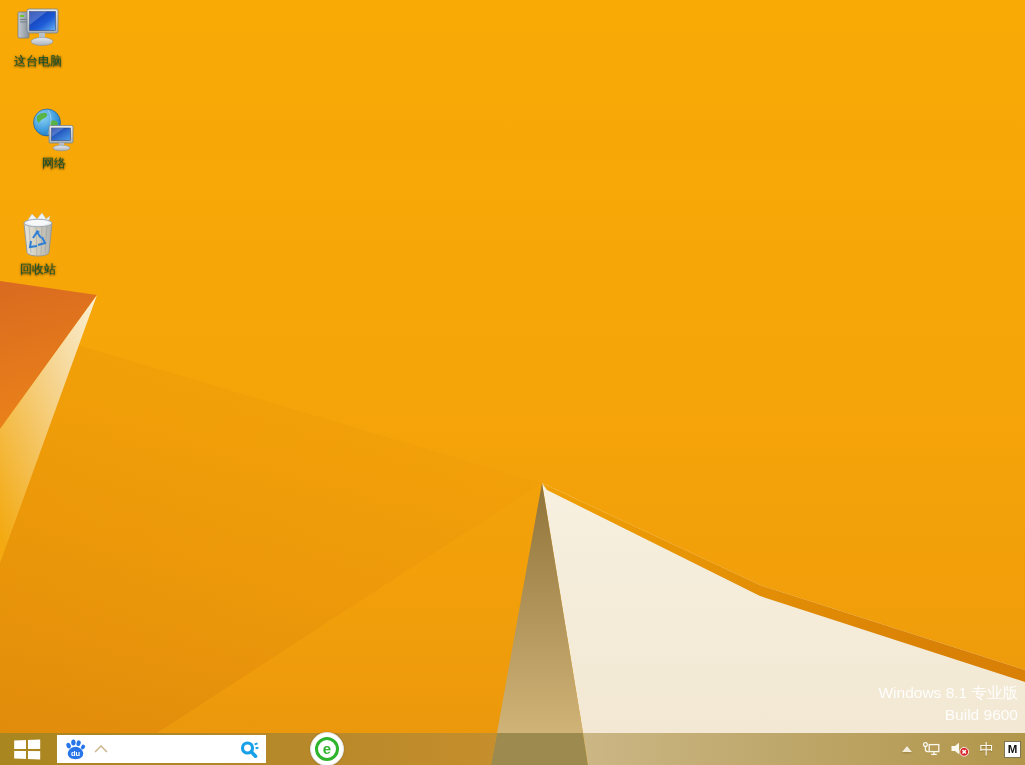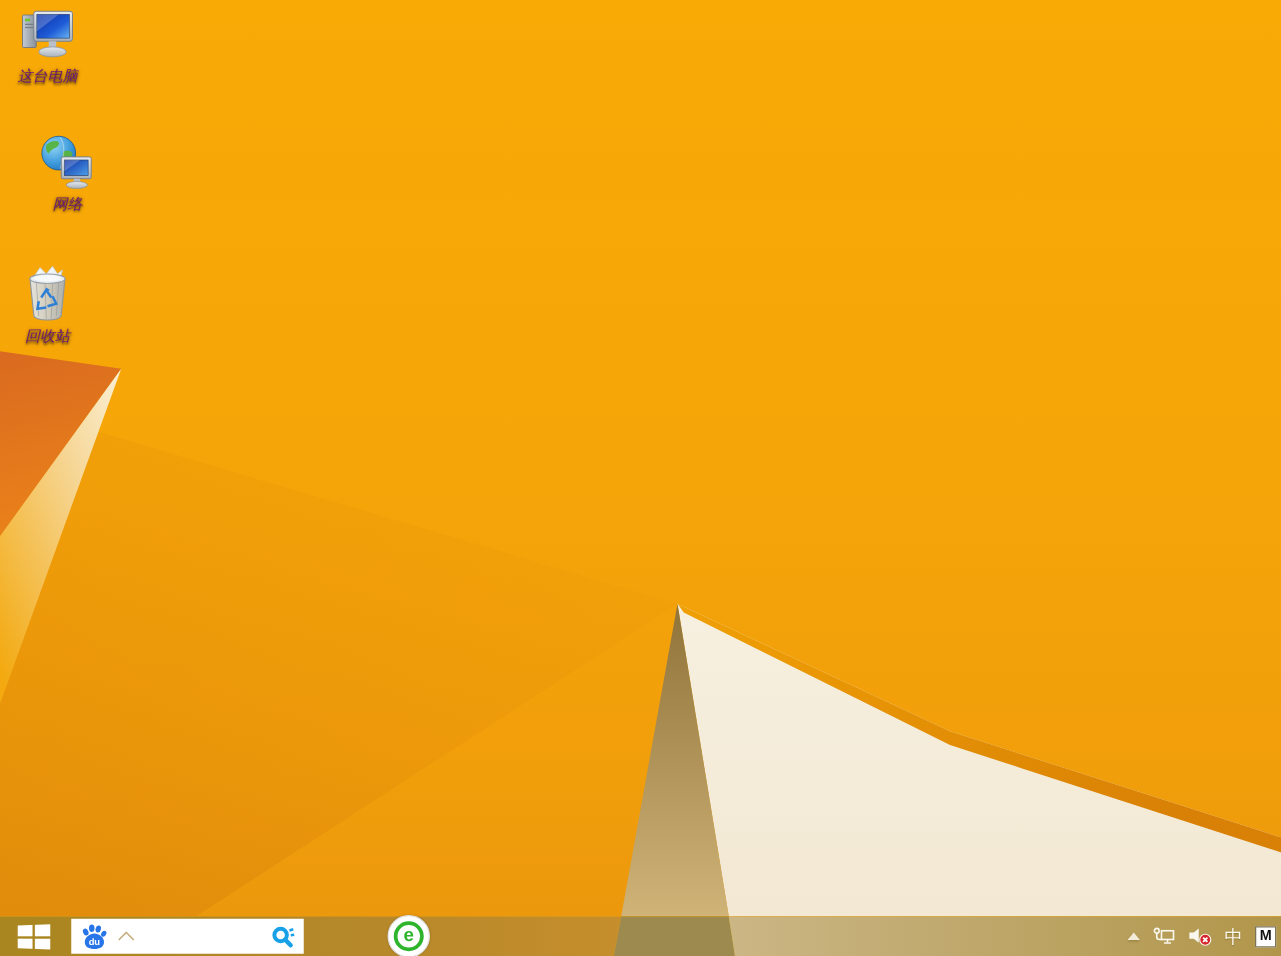--- a/index.html
+++ b/index.html
@@ -5,35 +5,35 @@
   html,body{margin:0;padding:0;}
   body{width:1025px;height:765px;overflow:hidden;font-family:"Liberation Sans",sans-serif;}
   .screen{position:relative;width:1025px;height:765px;overflow:hidden;background:#F6A508;}
 
   
   .wallpaper{position:absolute;left:0;top:0;width:1025px;height:733px;display:block;}
 
   
   .dicon{position:absolute;width:70px;display:flex;flex-direction:column;align-items:center;cursor:default;}
   .dicon svg{display:block;}
-  .dicon .lbl{margin-top:3px;font-size:12px;color:#701a75;text-shadow:0 1px 2px rgba(0,0,0,.65),0 0 3px rgba(0,0,0,.35);white-space:nowrap;font-style:italic;}
+  .dicon .lbl{margin-top:3px;font-size:12px;color:#14532d;text-shadow:0 1px 2px rgba(0,0,0,.65),0 0 3px rgba(0,0,0,.35);white-space:nowrap;}
   #icon-pc{left:3px;top:6px;}
   #icon-net{left:19px;top:108px;}
   #icon-bin{left:3px;top:210px;}
 
   
   .watermark{position:absolute;right:7px;top:682px;text-align:right;color:rgba(255,255,255,.93);font-size:15.5px;line-height:22px;}
 
   
   .taskbar{position:absolute;left:0;bottom:0;width:1025px;height:32px;}
   .taskbar-bg{position:absolute;left:0;top:0;width:1025px;height:32px;display:block;}
   .start-btn{position:absolute;left:6px;top:0;width:40px;height:32px;display:flex;align-items:center;justify-content:center;}
   .winlogo{width:27px;height:19px;display:grid;grid-template-columns:1fr 1fr;grid-template-rows:1fr 1fr;gap:2px;transform:perspective(70px) rotateY(-16deg);}
   .winlogo div{background:#fff;}
-  .search-box{position:absolute;left:57px;top:2px;width:186px;height:28px;background:#fff;display:flex;align-items:center;}
+  .search-box{position:absolute;left:57px;top:2px;width:209px;height:28px;background:#fff;display:flex;align-items:center;}
   .search-box .paw{margin-left:7px;flex:0 0 auto;}
   .search-box .caret{margin-left:7px;flex:0 0 auto;}
   .search-input{flex:1 1 auto;border:none;outline:none;height:22px;min-width:10px;font-size:13px;background:transparent;padding:0 4px;}
   .search-box .mag{margin-right:5px;flex:0 0 auto;}
   .e-icon{position:absolute;left:310px;top:-1px;width:34px;height:34px;border-radius:50%;background:#fff;border:1px solid #E2E2E2;box-sizing:border-box;display:flex;align-items:center;justify-content:center;box-shadow:0 0 2px rgba(0,0,0,.2);}
   .e-ring{width:24px;height:24px;border-radius:50%;border:3px solid #2FB42D;box-sizing:border-box;display:flex;align-items:center;justify-content:center;}
   .e-letter{color:#2FB42D;font-weight:bold;font-size:15px;line-height:1;transform:translateY(-1px);}
 
   .tray{position:absolute;right:4px;top:0;height:32px;display:flex;align-items:center;gap:10px;}
   .tray-expand{width:0;height:0;border-left:5px solid transparent;border-right:5px solid transparent;border-bottom:6px solid #F3ECD9;filter:drop-shadow(0 1px 1px rgba(80,60,0,.3));}
@@ -169,20 +169,24 @@
       <g stroke="#2E7FD6" stroke-width="2" fill="none">
         <path d="M17,28 L21,22 L25,28"></path>
         <path d="M26,27 L29,33 L22,35"></path>
         <path d="M15,31 L14,37 L21,36"></path>
       </g>
       <polygon points="21,20 24,22 20,24" fill="#2E7FD6"></polygon>
     </svg>
     <div class="lbl">回收站</div>
   </div>
 
+  <div class="watermark">
+    <div>Windows 8.1 专业版</div>
+    <div>Build 9600</div>
+  </div>
 
   <div class="taskbar">
     <svg class="taskbar-bg" viewBox="0 0 1025 32" preserveAspectRatio="none">
       <defs>
         <linearGradient id="tb-l" x1="0" y1="0" x2="1" y2="0">
             <stop offset="0" stop-color="#A9861F"></stop>
             <stop offset="0.6" stop-color="#B6882A"></stop>
             <stop offset="1" stop-color="#C68E2C"></stop>
           </linearGradient>
         <linearGradient id="tb-r" x1="0" y1="0" x2="1" y2="0">

